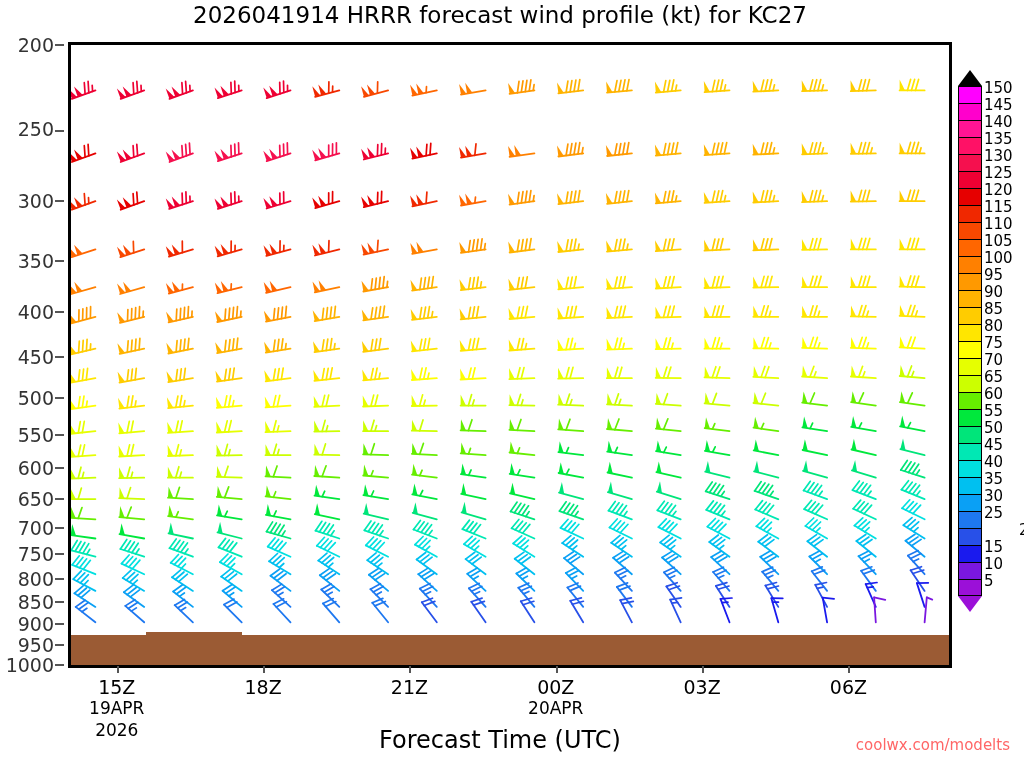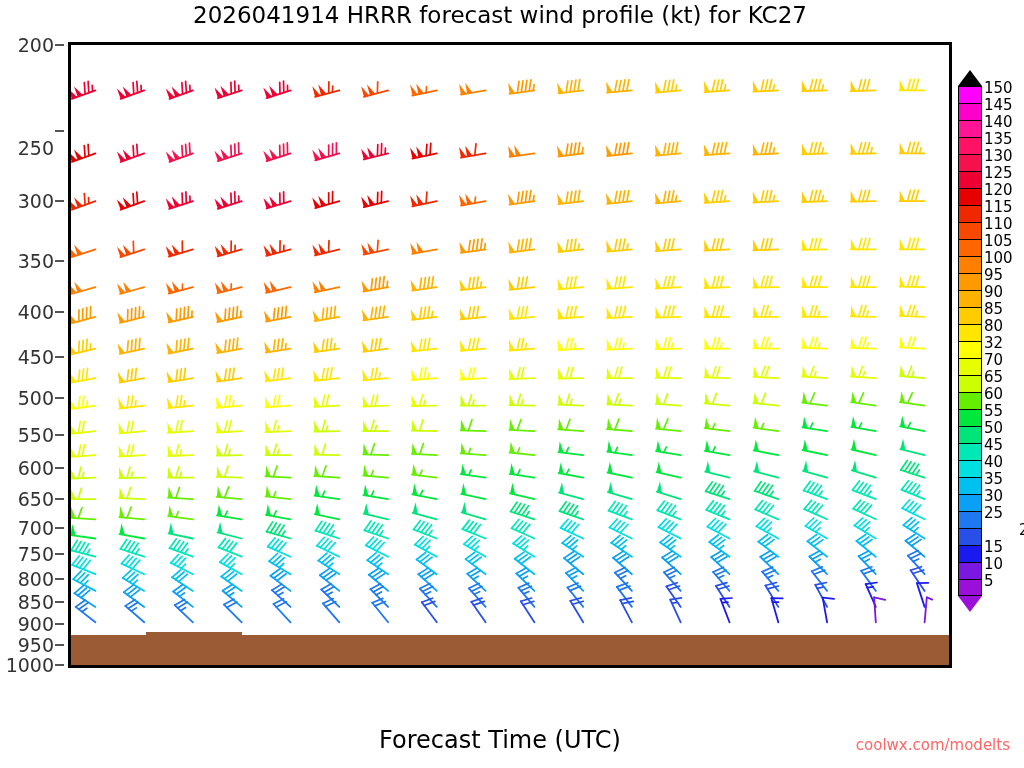--- a/index.html
+++ b/index.html
@@ -2364,21 +2364,21 @@
     <div id="terrain-layer">
         <div class="terrain" style="left: 0px; width: 74.63px; height: 30.0329px; background: rgb(155, 91, 52);"></div>
         <div class="terrain" style="left: 74.63px; width: 96.58px; height: 32.9593px; background: rgb(155, 91, 52);"></div>
         <div class="terrain" style="left: 171.21px; width: 706.79px; height: 30.0329px; background: rgb(155, 91, 52);"></div>
       </div>
   </div>
 
   <div class="ylabels" id="ylabels">
       <div class="ylab" style="top: 3px;">200</div>
       <div class="ytick" style="top: 3px;"></div>
-      <div class="ylab" style="top: 106px;">250</div>
+      <div class="ylab" style="top: 87px;">250</div>
       <div class="ytick" style="top: 88.9611px;"></div>
       <div class="ylab" style="top: 159.196px;">300</div>
       <div class="ytick" style="top: 159.196px;"></div>
       <div class="ylab" style="top: 218.579px;">350</div>
       <div class="ytick" style="top: 218.579px;"></div>
       <div class="ylab" style="top: 270.019px;">400</div>
       <div class="ytick" style="top: 270.019px;"></div>
       <div class="ylab" style="top: 315.393px;">450</div>
       <div class="ytick" style="top: 315.393px;"></div>
       <div class="ylab" style="top: 355.981px;">500</div>
@@ -2396,20 +2396,37 @@
       <div class="ylab" style="top: 537.039px;">800</div>
       <div class="ytick" style="top: 537.039px;"></div>
       <div class="ylab" style="top: 560.393px;">850</div>
       <div class="ytick" style="top: 560.393px;"></div>
       <div class="ylab" style="top: 582.412px;">900</div>
       <div class="ytick" style="top: 582.412px;"></div>
       <div class="ylab" style="top: 603.24px;">950</div>
       <div class="ytick" style="top: 603.24px;"></div>
       <div class="ylab" style="top: 623px;">1000</div>
       <div class="ytick" style="top: 623px;"></div>
+    </div>
+  <div class="xlabels" id="xlabels">
+      <div class="xtickmark" style="left: 48.7778px;"></div>
+      <div class="xlab" style="left: 48.7778px;">15Z</div>
+      <div class="xlab2" style="left: 48.7778px;">19APR</div>
+      <div class="xlab3" style="left: 48.7778px;">2026</div>
+      <div class="xtickmark" style="left: 195.111px;"></div>
+      <div class="xlab" style="left: 195.111px;">18Z</div>
+      <div class="xtickmark" style="left: 341.444px;"></div>
+      <div class="xlab" style="left: 341.444px;">21Z</div>
+      <div class="xtickmark" style="left: 487.778px;"></div>
+      <div class="xlab" style="left: 487.778px;">00Z</div>
+      <div class="xlab2" style="left: 487.778px;">20APR</div>
+      <div class="xtickmark" style="left: 634.111px;"></div>
+      <div class="xlab" style="left: 634.111px;">03Z</div>
+      <div class="xtickmark" style="left: 780.444px;"></div>
+      <div class="xlab" style="left: 780.444px;">06Z</div>
     </div>
 
   <div class="xaxis-title">Forecast Time (UTC)</div>
   <div class="watermark">coolwx.com/modelts</div>
 
   <div id="cbar-arrow-top" class="cbar-arrow-top" style="top: 70px; border-bottom: 16px solid rgb(0, 0, 0);"></div>
   <div class="cbar-wrap" id="cbar-wrap">
       <div class="cbar-seg" style="height: 17px; background: rgb(255, 0, 255);"></div>
       <div class="cbar-seg" style="height: 17px; background: rgb(255, 0, 204);"></div>
       <div class="cbar-seg" style="height: 17px; background: rgb(255, 20, 147);"></div>
@@ -2451,21 +2468,21 @@
       <div class="cbar-lab" style="top: 87px;">125</div>
       <div class="cbar-lab" style="top: 104px;">120</div>
       <div class="cbar-lab" style="top: 121px;">115</div>
       <div class="cbar-lab" style="top: 138px;">110</div>
       <div class="cbar-lab" style="top: 155px;">105</div>
       <div class="cbar-lab" style="top: 172px;">100</div>
       <div class="cbar-lab" style="top: 189px;">95</div>
       <div class="cbar-lab" style="top: 206px;">90</div>
       <div class="cbar-lab" style="top: 223px;">85</div>
       <div class="cbar-lab" style="top: 240px;">80</div>
-      <div class="cbar-lab" style="top: 257px;">32</div>
+      <div class="cbar-lab" style="top: 257px;">75</div>
       <div class="cbar-lab" style="top: 274px;">70</div>
       <div class="cbar-lab" style="top: 291px;">65</div>
       <div class="cbar-lab" style="top: 308px;">60</div>
       <div class="cbar-lab" style="top: 325px;">55</div>
       <div class="cbar-lab" style="top: 342px;">50</div>
       <div class="cbar-lab" style="top: 359px;">45</div>
       <div class="cbar-lab" style="top: 376px;">40</div>
       <div class="cbar-lab" style="top: 393px;">35</div>
       <div class="cbar-lab" style="top: 410px;">30</div>
       <div class="cbar-lab" style="top: 427px;">25</div>

